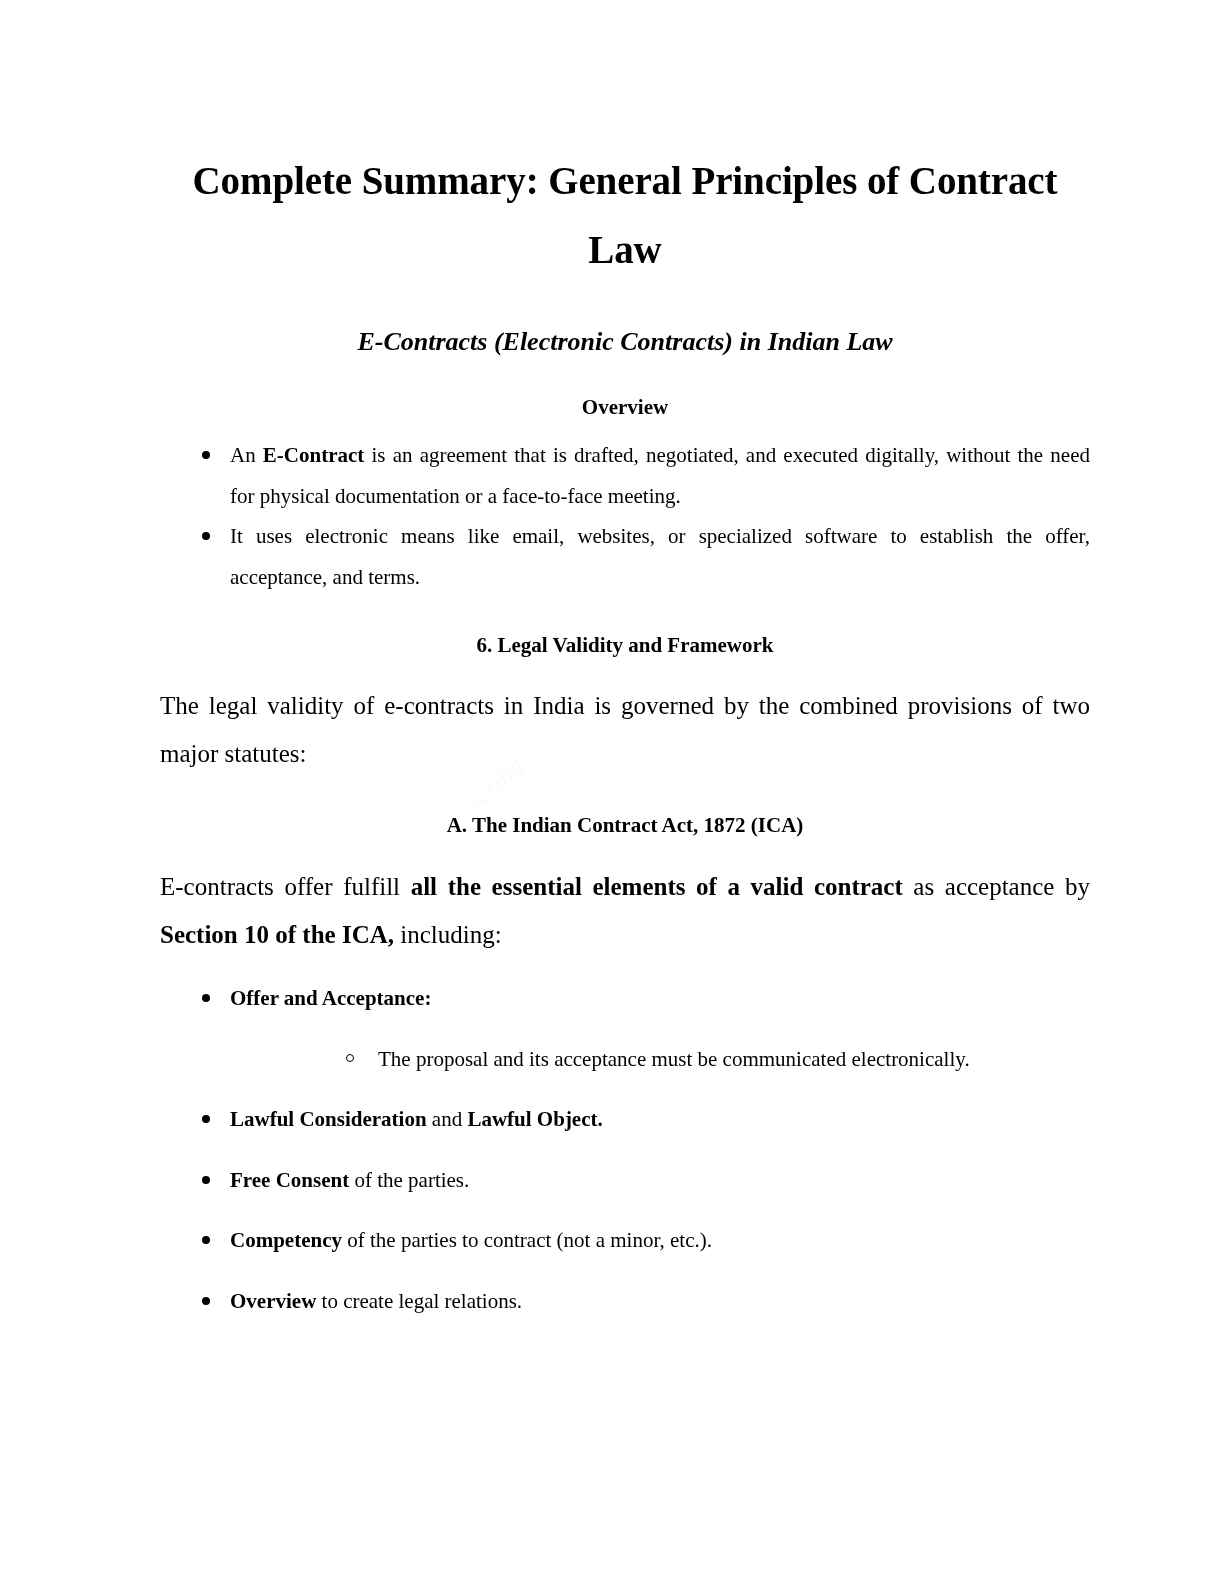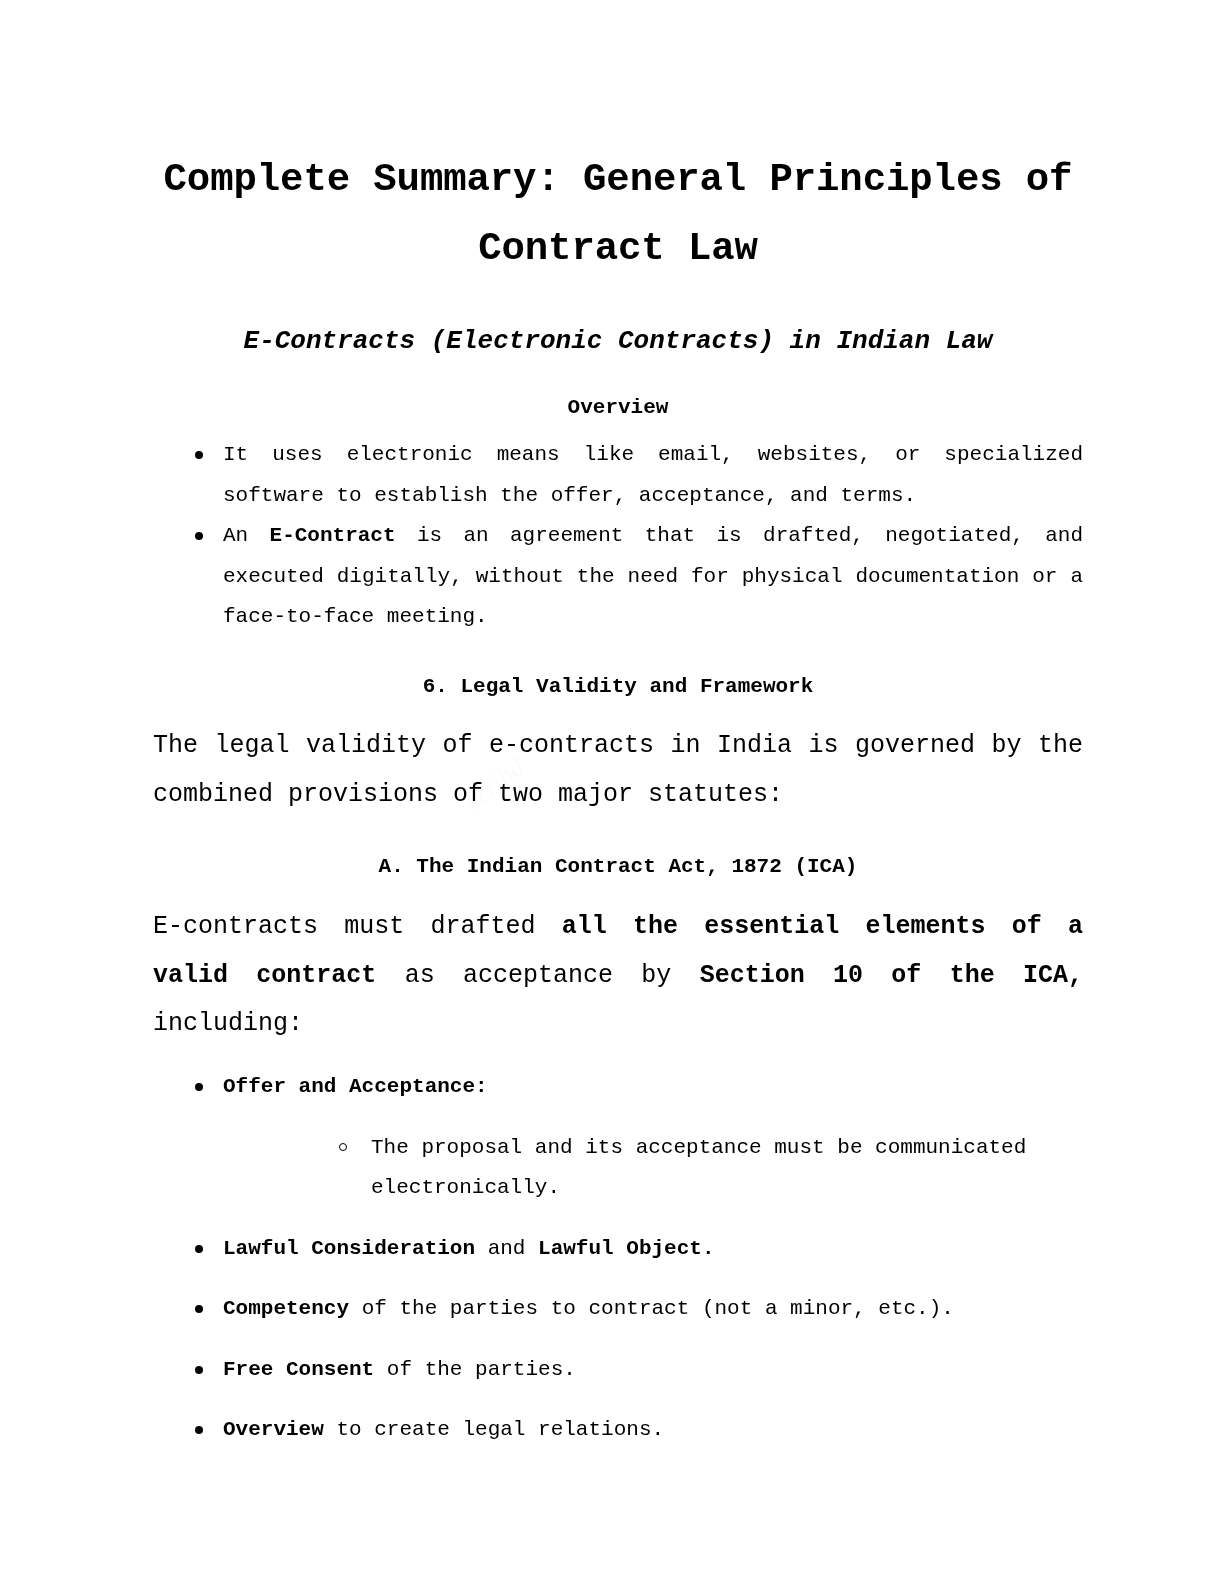--- a/index.html
+++ b/index.html
@@ -17,24 +17,23 @@
     width: 1224px;
     height: 1584px;
     margin: 0 auto;
     background: #ffffff;
     overflow: hidden;
     box-sizing: border-box;
     padding: 0;
   }
   .content {
     position: absolute;
-    left: 153px;
+    left: 160px;
     top: 0;
     width: 930px;
-    font-family: Liberation Mono, monospace;
   }
 
   
   .doc-title {
     font-size: 39px;
     font-weight: bold;
     text-align: center;
     line-height: 1.78;
     margin: 0;
     padding-top: 146px;
@@ -159,45 +158,45 @@
 
   <div class="content">
 
     <h1 class="doc-title">Complete Summary: General Principles of Contract Law</h1>
 
     <div class="doc-subtitle">E-Contracts (Electronic Contracts) in Indian Law</div>
 
     <div class="h-section h-overview">Overview</div>
 
     <ul class="bullets tight">
+      <li><span>An </span><b>E-Contract</b><span> is an agreement that is drafted, negotiated, and executed digitally, without the need for physical documentation or a face-to-face meeting.</span></li>
       <li><span>It uses electronic means like email, websites, or specialized software to establish the offer, acceptance, and terms.</span></li>
-      <li><span>An </span><b>E-Contract</b><span> is an agreement that is drafted, negotiated, and executed digitally, without the need for physical documentation or a face-to-face meeting.</span></li>
     </ul>
 
     <div class="h-section h-legal">6. Legal Validity and Framework</div>
 
     <p class="body-para p-legal">The legal validity of e-contracts in India is governed by the combined provisions of two major statutes:</p>
 
     <div class="h-section h-ica">A. The Indian Contract Act, 1872 (ICA)</div>
 
-    <p class="body-para p-ica"><span>E-contracts must drafted </span><b>all the essential elements of a valid contract</b><span> as acceptance by </span><b>Section 10 of the ICA,</b><span> including:</span></p>
+    <p class="body-para p-ica"><span>E-contracts offer fulfill </span><b>all the essential elements of a valid contract</b><span> as acceptance by </span><b>Section 10 of the ICA,</b><span> including:</span></p>
 
     <ul class="bullets spaced">
 
       <li><b>Offer and Acceptance:</b><span></span>
         <ul class="subbullets">
           <li><span>The proposal and its acceptance must be communicated electronically.</span></li>
         </ul>
       </li>
 
       <li class="gap"><b>Lawful Consideration</b><span> and </span><b>Lawful Object.</b><span></span></li>
 
+      <li class="gap"><b>Free Consent</b><span> of the parties.</span></li>
+
       <li class="gap"><b>Competency</b><span> of the parties to contract (not a minor, etc.).</span></li>
-
-      <li class="gap"><b>Free Consent</b><span> of the parties.</span></li>
 
       <li class="gap"><b>Overview</b><span> to create legal relations.</span></li>
 
     </ul>
 
 
   </div>
 </div>
 
 </body></html>

